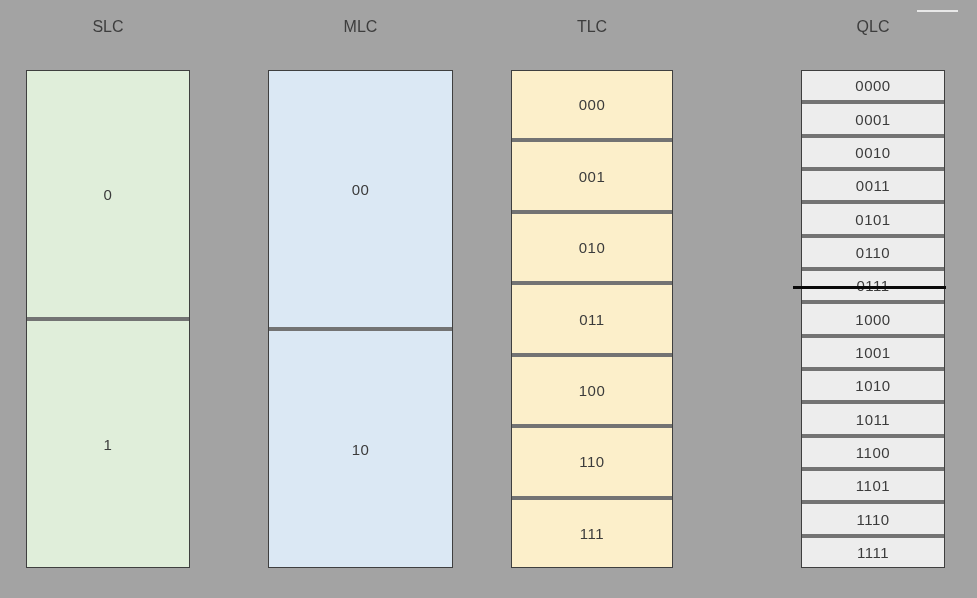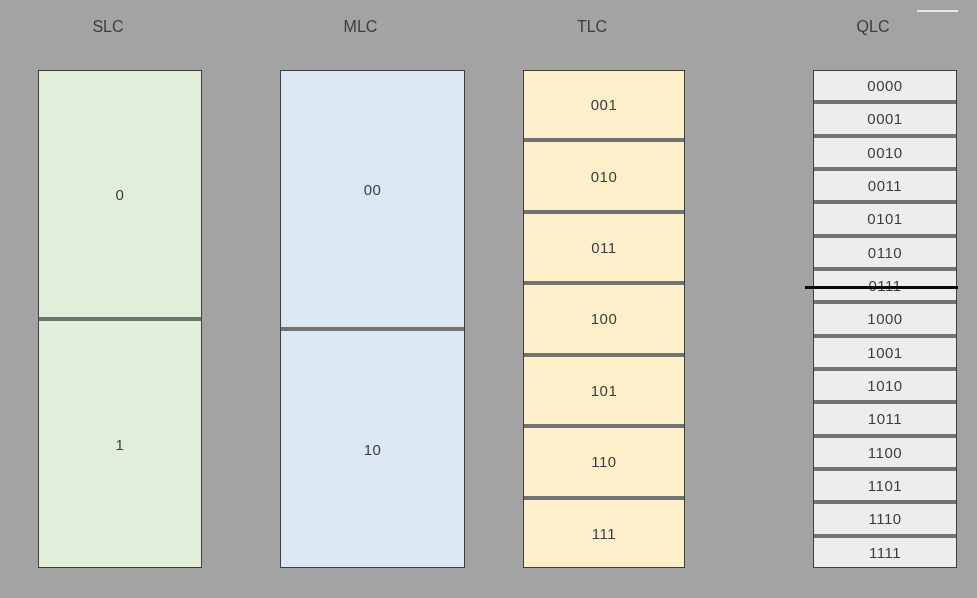--- a/index.html
+++ b/index.html
@@ -23,27 +23,28 @@
     left: 0;
     width: 100%;
     text-align: center;
     font-size: 16px;
     line-height: 26px;
     color: #3d3d3d;
   }
   .col-box {
     position: absolute;
     top: 70px;
-    left: 12px;
+    left: 0;
     width: 100%;
     height: 498px;
     box-sizing: border-box;
     border: 1.5px solid #3f3f3f;
     display: flex;
     flex-direction: column;
+    justify-content: flex-end;
   }
   .cell {
     flex: 1 1 0;
     display: flex;
     align-items: center;
     justify-content: center;
     font-size: 15px;
     color: #3b3b3b;
     border-top: 4px solid #737373;
     letter-spacing: 0.5px;
@@ -86,25 +87,25 @@
     <div class="col-title">MLC</div>
     <div class="col-box" style="background: rgb(219, 232, 244); position: relative; gap: 20px;">
         <div class="cell">00</div>
         <div class="cell">10</div>
       </div>
   </div>
 
   <div class="col-wrap" id="col-tlc">
     <div class="col-title">TLC</div>
     <div class="col-box" style="background: rgb(252, 239, 202); position: relative;">
+        <div class="cell">000</div>
         <div class="cell">001</div>
         <div class="cell">010</div>
         <div class="cell">011</div>
         <div class="cell">100</div>
-        <div class="cell">101</div>
         <div class="cell">110</div>
         <div class="cell">111</div>
       </div>
   </div>
 
   <div class="col-wrap" id="col-qlc">
     <div class="col-title">QLC</div>
     <div class="col-box" style="background: rgb(237, 237, 237); position: relative;">
         <div class="cell">0000</div>
         <div class="cell">0001</div>

